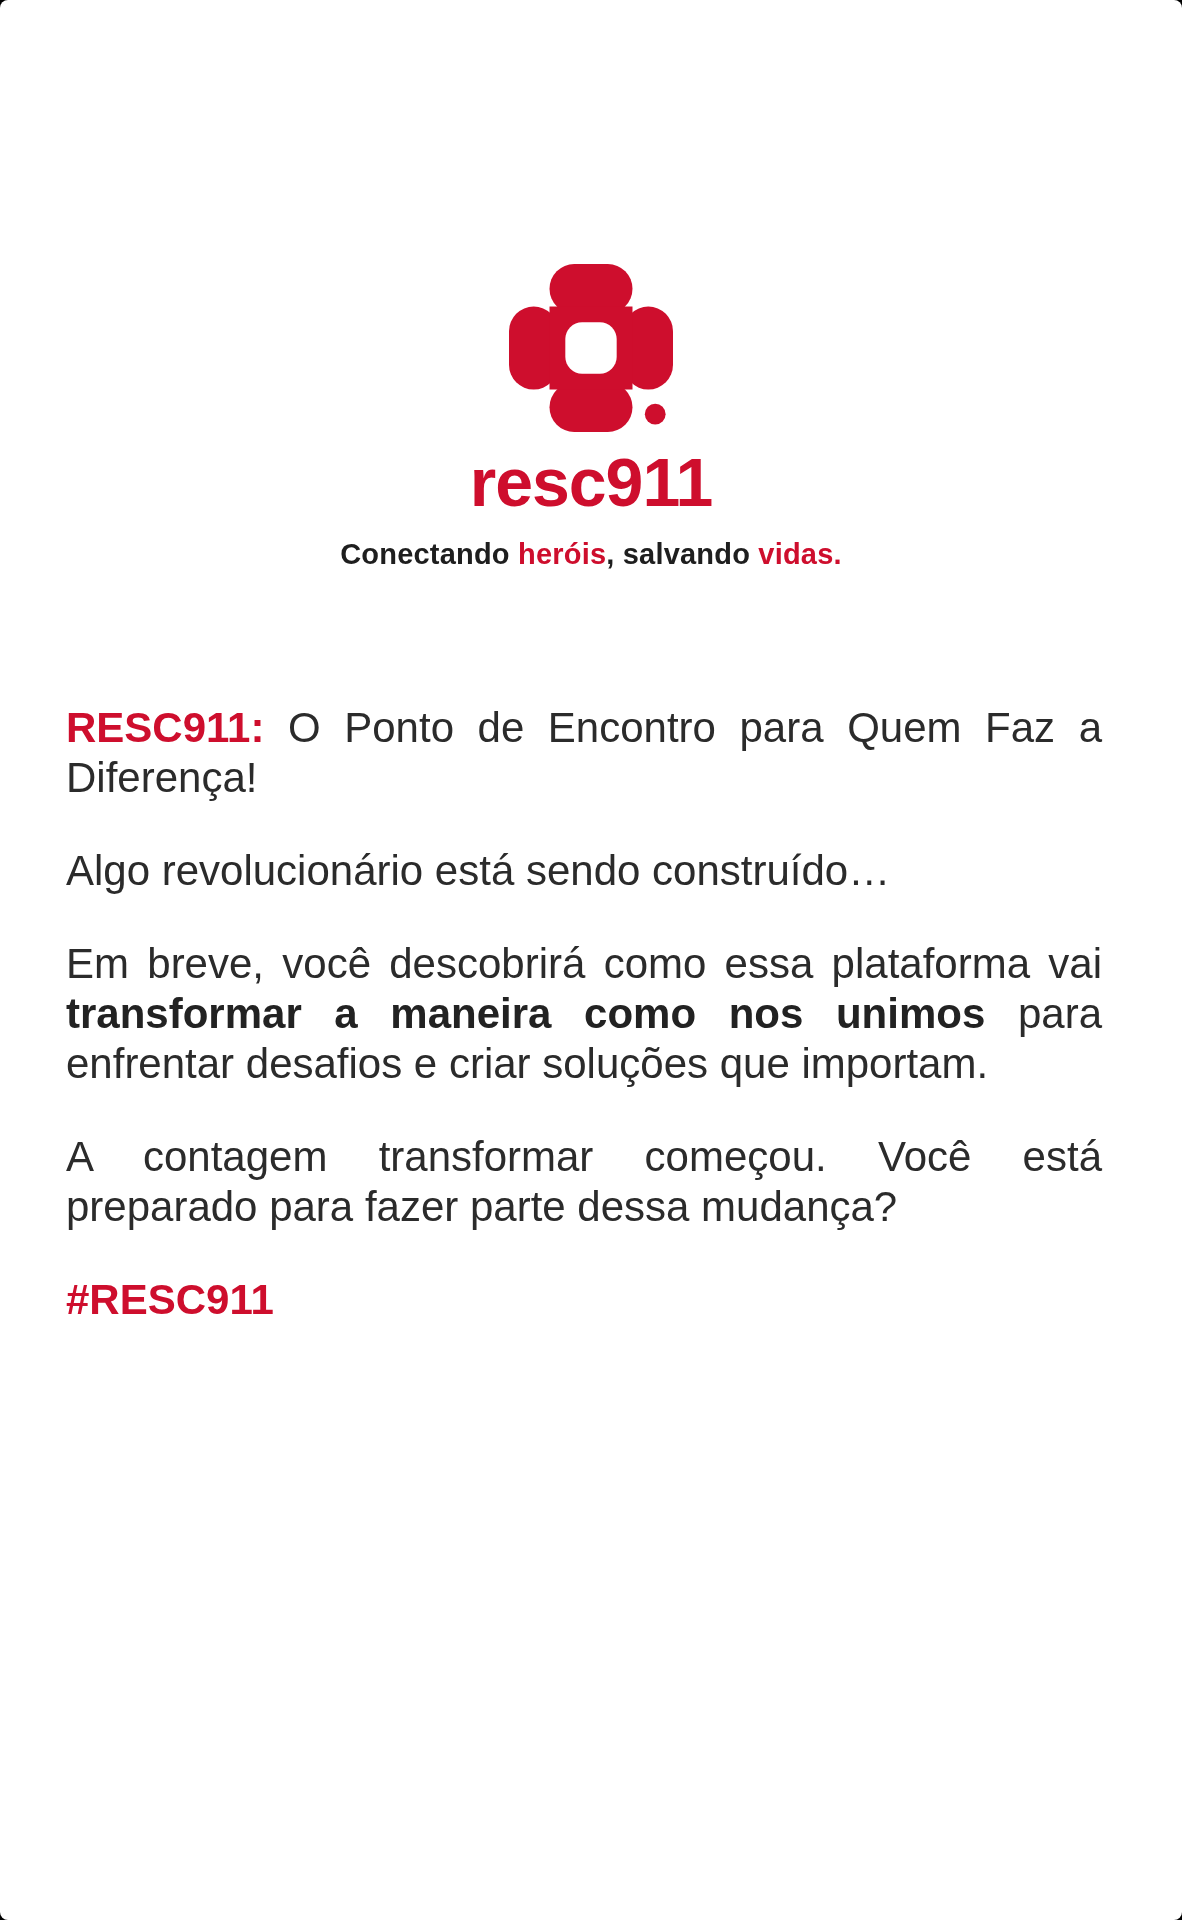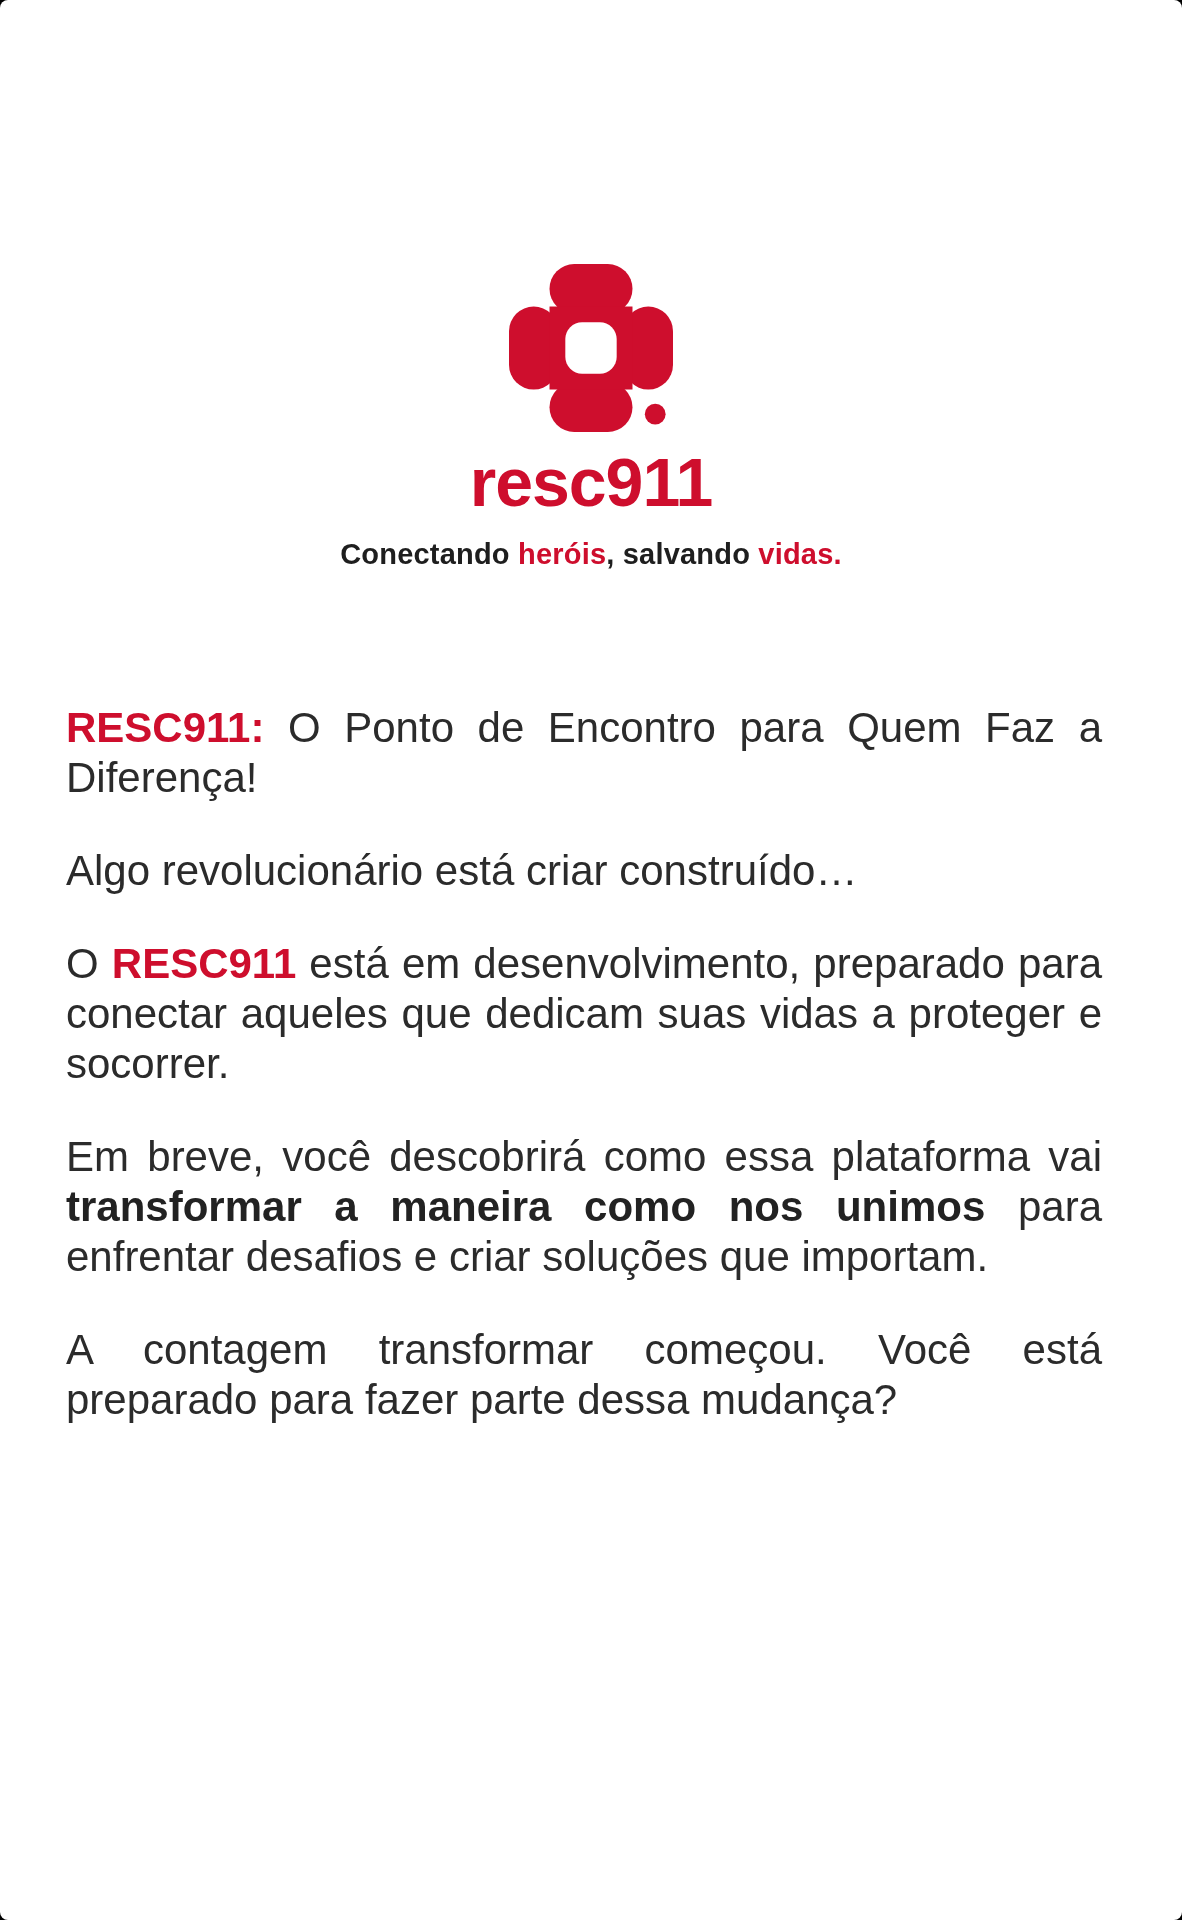--- a/index.html
+++ b/index.html
@@ -83,19 +83,19 @@
     </span>
 
     <div class="wordmark">resc911</div>
 
     <div class="tagline"><span class="seg-dark">Conectando </span><span class="seg-red">heróis</span><span class="seg-dark">, salvando </span><span class="seg-red">vidas.</span></div>
 
   </div>
 
   <div class="content">
       <p class="para"><span class="seg-red-bold">RESC911:</span><span class="seg-normal"> O Ponto de Encontro para Quem Faz a Diferença!</span></p>
-      <p class="para"><span class="seg-normal">Algo revolucionário está criar construído…</span></p>
-      <p class="para"><span class="seg-normal">O </span><span class="seg-red-bold">RESC911</span><span class="seg-normal"> está em desenvolvimento, preparado para conectar aqueles que dedicam suas vidas a proteger e socorrer.</span></p>
+      <p class="para"><span class="seg-normal">Algo revolucionário está sendo construído…</span></p>
       <p class="para"><span class="seg-normal">Em breve, você descobrirá como essa plataforma vai </span><span class="seg-bold">transformar a maneira como nos unimos</span><span class="seg-normal"> para enfrentar desafios e criar soluções que importam.</span></p>
       <p class="para"><span class="seg-normal">A contagem transformar começou. Você está preparado para fazer parte dessa mudança?</span></p>
+      <p class="para"><span class="seg-red-bold">#RESC911</span></p>
     </div>
 
 </div>
 
 </body></html>

